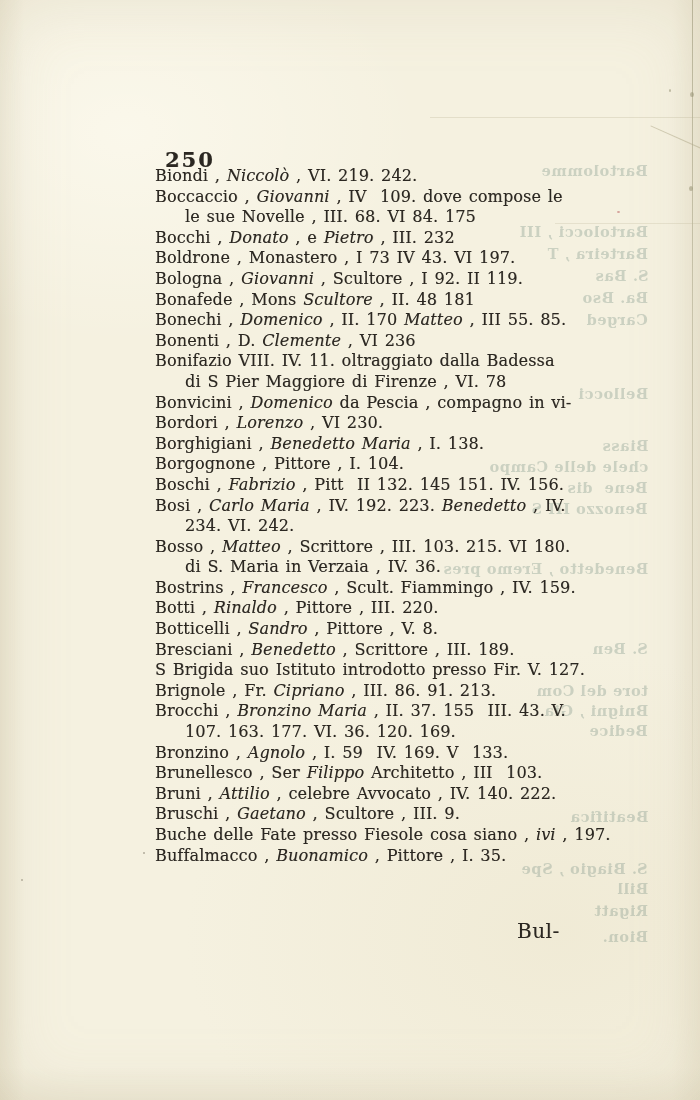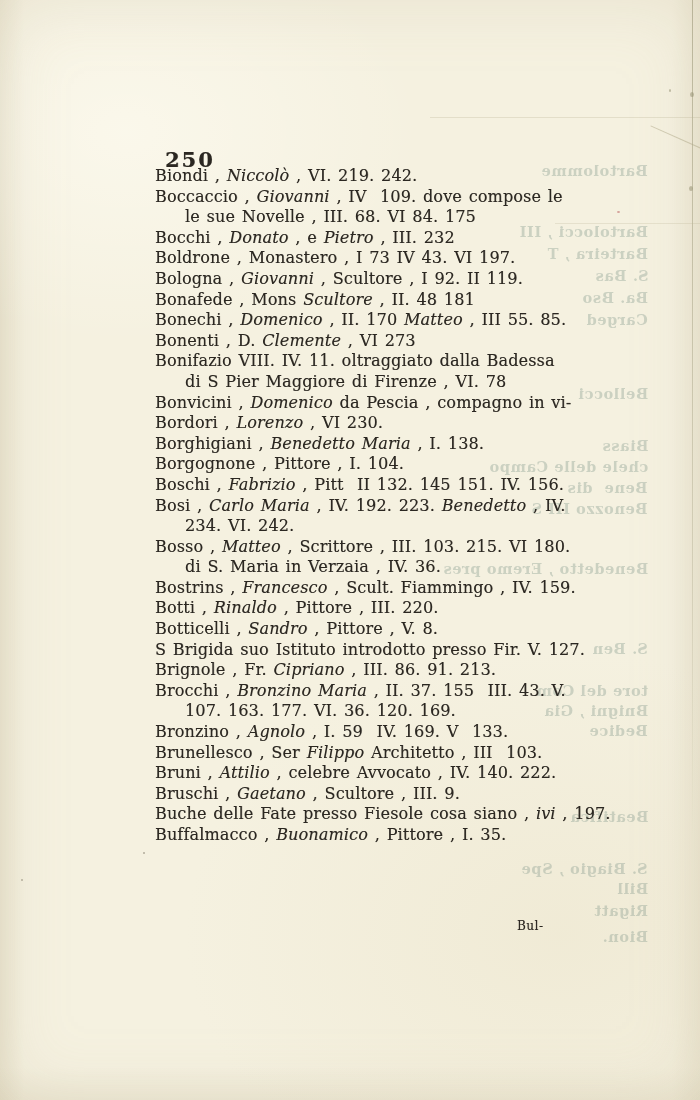--- a/index.html
+++ b/index.html
@@ -49,21 +49,21 @@
     letter-spacing:0.15px;
     word-spacing:1.5px;
     color:var(--ink);
     text-shadow:0.35px 0.35px 0 rgba(43,39,33,0.38);
   }
   .line.indent{ margin-left:30px; }
   .line .it{ font-style:italic; }
   .catchword{
     position:absolute;
     left:517px; top:919px;
-    font-size:12px;
+    font-size:20px;
     letter-spacing:0.5px;
     color:var(--ink);
     text-shadow:0.35px 0.35px 0 rgba(43,39,33,0.38);
   }
   .bleed-layer{
     position:absolute; inset:0;
     pointer-events:none;
   }
   .bleed{
     position:absolute;
@@ -154,35 +154,36 @@
   <div class="page-number">250</div>
   <div class="index-list">
       <div class="line"><span>Biondi , </span><span class="it">Niccolò</span><span> , VI. 219. 242.</span></div>
       <div class="line"><span>Boccaccio , </span><span class="it">Giovanni</span><span> , IV  109. dove compose le</span></div>
       <div class="line indent"><span>le sue Novelle , III. 68. VI 84. 175</span></div>
       <div class="line"><span>Bocchi , </span><span class="it">Donato</span><span> , e </span><span class="it">Pietro</span><span> , III. 232</span></div>
       <div class="line"><span>Boldrone , Monastero , I 73 IV 43. VI 197.</span></div>
       <div class="line"><span>Bologna , </span><span class="it">Giovanni</span><span> , Scultore , I 92. II 119.</span></div>
       <div class="line"><span>Bonafede , Mons </span><span class="it">Scultore</span><span> , II. 48 181</span></div>
       <div class="line"><span>Bonechi , </span><span class="it">Domenico</span><span> , II. 170 </span><span class="it">Matteo</span><span> , III 55. 85.</span></div>
-      <div class="line"><span>Bonenti , D. </span><span class="it">Clemente</span><span> , VI 273</span></div>
+      <div class="line"><span>Bonenti , D. </span><span class="it">Clemente</span><span> , VI 236</span></div>
       <div class="line"><span>Bonifazio VIII. IV. 11. oltraggiato dalla Badessa</span></div>
       <div class="line indent"><span>di S Pier Maggiore di Firenze , VI. 78</span></div>
       <div class="line"><span>Bonvicini , </span><span class="it">Domenico</span><span> da Pescia , compagno in vi-</span></div>
       <div class="line"><span>Bordori , </span><span class="it">Lorenzo</span><span> , VI 230.</span></div>
       <div class="line"><span>Borghigiani , </span><span class="it">Benedetto Maria</span><span> , I. 138.</span></div>
       <div class="line"><span>Borgognone , Pittore , I. 104.</span></div>
       <div class="line"><span>Boschi , </span><span class="it">Fabrizio</span><span> , Pitt  II 132. 145 151. IV. 156.</span></div>
       <div class="line"><span>Bosi , </span><span class="it">Carlo Maria</span><span> , IV. 192. 223. </span><span class="it">Benedetto</span><span> , IV.</span></div>
       <div class="line indent"><span>234. VI. 242.</span></div>
       <div class="line"><span>Bosso , </span><span class="it">Matteo</span><span> , Scrittore , III. 103. 215. VI 180.</span></div>
       <div class="line indent"><span>di S. Maria in Verzaia , IV. 36.</span></div>
       <div class="line"><span>Bostrins , </span><span class="it">Francesco</span><span> , Scult. Fiammingo , IV. 159.</span></div>
       <div class="line"><span>Botti , </span><span class="it">Rinaldo</span><span> , Pittore , III. 220.</span></div>
       <div class="line"><span>Botticelli , </span><span class="it">Sandro</span><span> , Pittore , V. 8.</span></div>
+      <div class="line"><span>Bresciani , </span><span class="it">Benedetto</span><span> , Scrittore , III. 189.</span></div>
       <div class="line"><span>S Brigida suo Istituto introdotto presso Fir. V. 127.</span></div>
       <div class="line"><span>Brignole , Fr. </span><span class="it">Cipriano</span><span> , III. 86. 91. 213.</span></div>
       <div class="line"><span>Brocchi , </span><span class="it">Bronzino Maria</span><span> , II. 37. 155  III. 43. V.</span></div>
       <div class="line indent"><span>107. 163. 177. VI. 36. 120. 169.</span></div>
       <div class="line"><span>Bronzino , </span><span class="it">Agnolo</span><span> , I. 59  IV. 169. V  133.</span></div>
       <div class="line"><span>Brunellesco , Ser </span><span class="it">Filippo</span><span> Architetto , III  103.</span></div>
       <div class="line"><span>Bruni , </span><span class="it">Attilio</span><span> , celebre Avvocato , IV. 140. 222.</span></div>
       <div class="line"><span>Bruschi , </span><span class="it">Gaetano</span><span> , Scultore , III. 9.</span></div>
       <div class="line"><span>Buche delle Fate presso Fiesole cosa siano , </span><span class="it">ivi</span><span> , 197.</span></div>
       <div class="line"><span>Buffalmacco , </span><span class="it">Buonamico</span><span> , Pittore , I. 35.</span></div>

